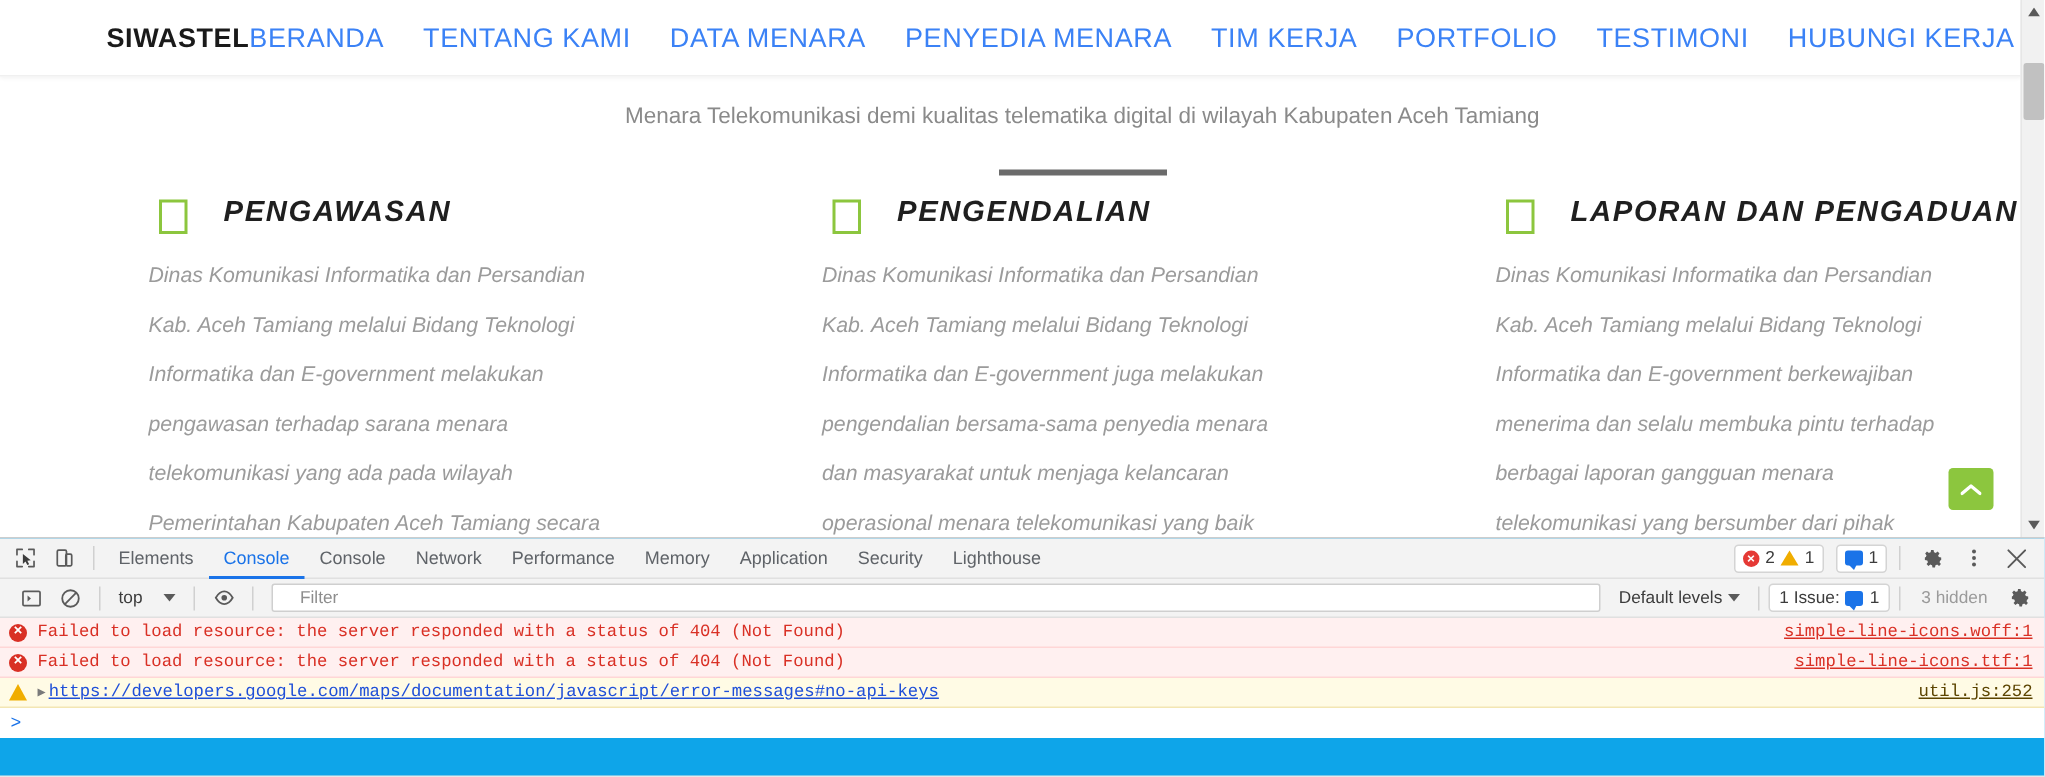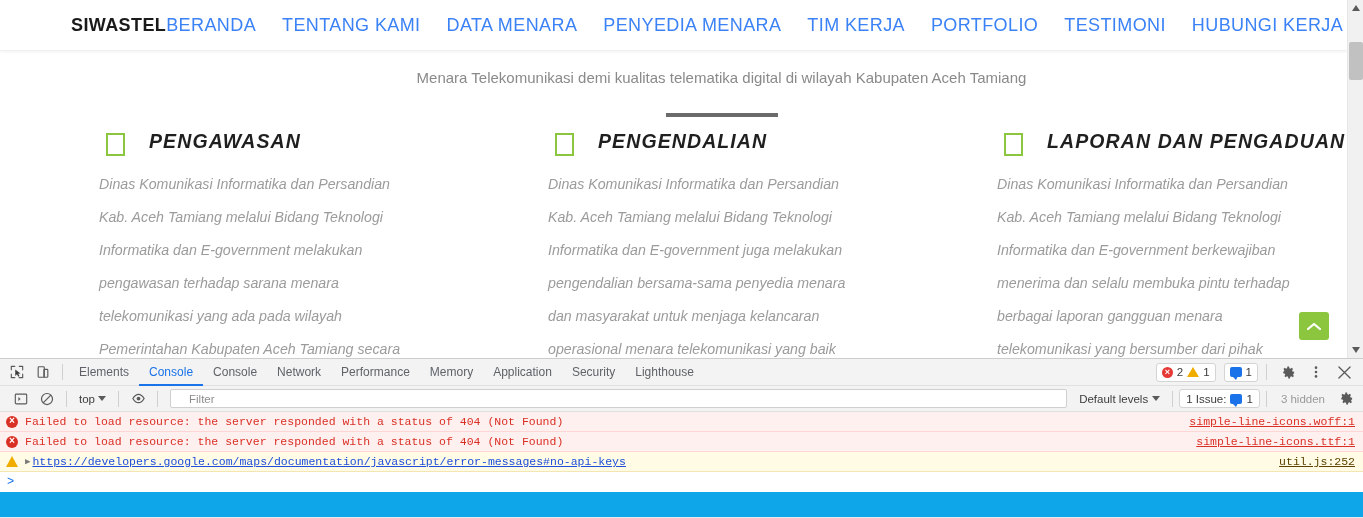--- a/index.html
+++ b/index.html
@@ -240,21 +240,21 @@
 
   
   .dt-filterbar {
     height: 26px;
     display: flex; align-items: center;
     border-bottom: 1px solid #e0e0e0;
     background: #f3f3f3;
     padding: 0 4px;
   }
   .ctx-select {
-    display: flex; align-items: center; gap: 3px;
+    display: flex; align-items: center; gap: 14px;
     font-size: 11.5px; color: #3c3c3c;
     padding: 0 6px; cursor: pointer;
   }
   .caret-down {
     width: 0; height: 0;
     border-left: 4px solid transparent;
     border-right: 4px solid transparent;
     border-top: 5px solid #5a5a5a;
   }
   .filter-input {

